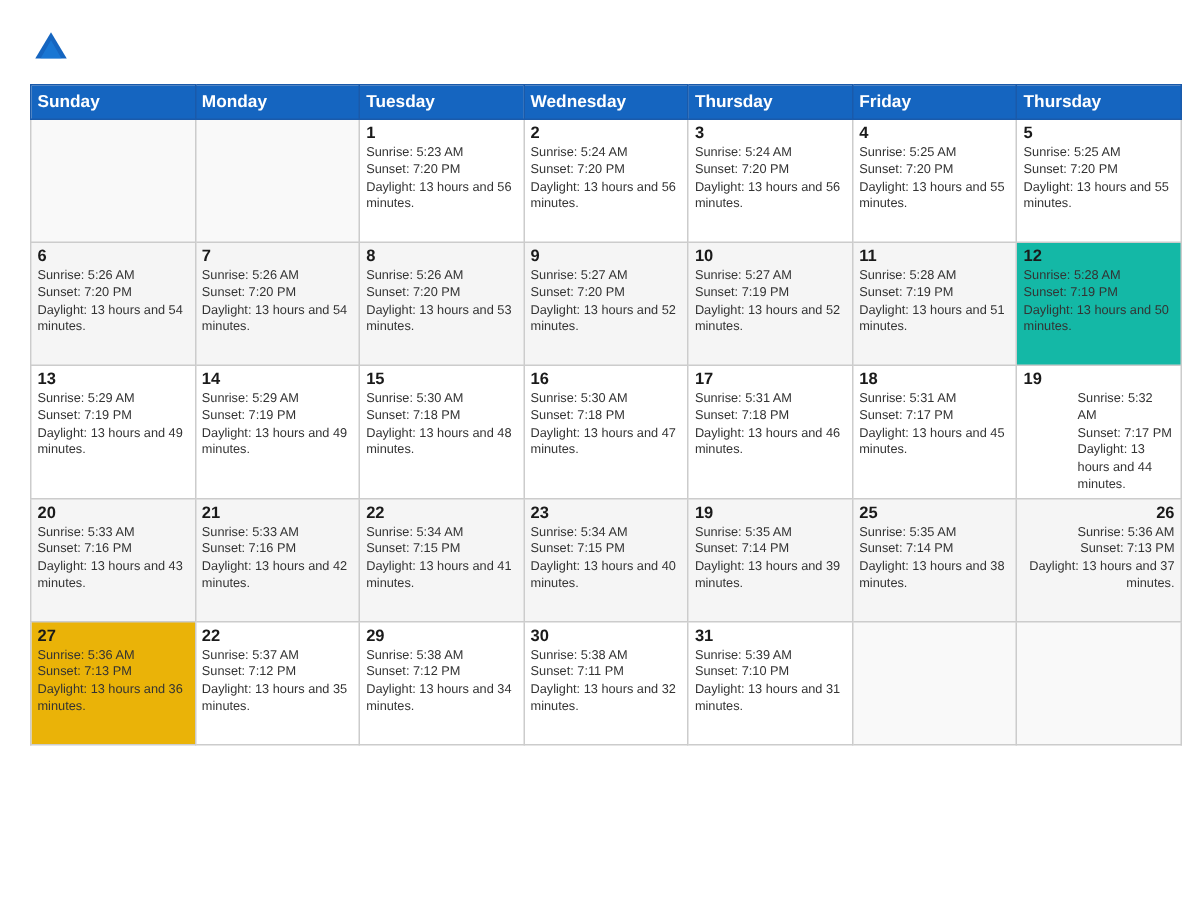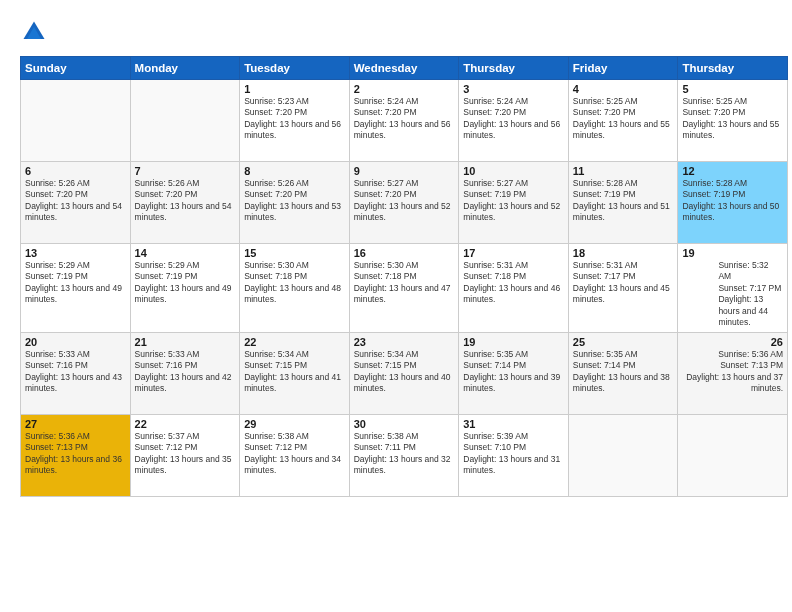--- a/index.html
+++ b/index.html
@@ -197,21 +197,21 @@
             <div class="day-info" style="white-space: pre-line;">Sunrise: 5:27 AM
 Sunset: 7:19 PM
 Daylight: 13 hours and 52 minutes.</div>
           </td>
           <td style="background: rgb(245, 245, 245);">
             <span class="day-num">11</span>
             <div class="day-info" style="white-space: pre-line;">Sunrise: 5:28 AM
 Sunset: 7:19 PM
 Daylight: 13 hours and 51 minutes.</div>
           </td>
-          <td style="background: #7dd3fc; margin-top: 44px;">
+          <td style="background: #14b8a6; margin-top: 44px;">
             <span class="day-num">12</span>
             <div class="day-info" style="white-space: pre-line;">Sunrise: 5:28 AM
 Sunset: 7:19 PM
 Daylight: 13 hours and 50 minutes.</div>
           </td>
         </tr>
         <tr>
           <td style="background: rgb(255, 255, 255);">
             <span class="day-num">13</span>
             <div class="day-info" style="white-space: pre-line;">Sunrise: 5:29 AM

